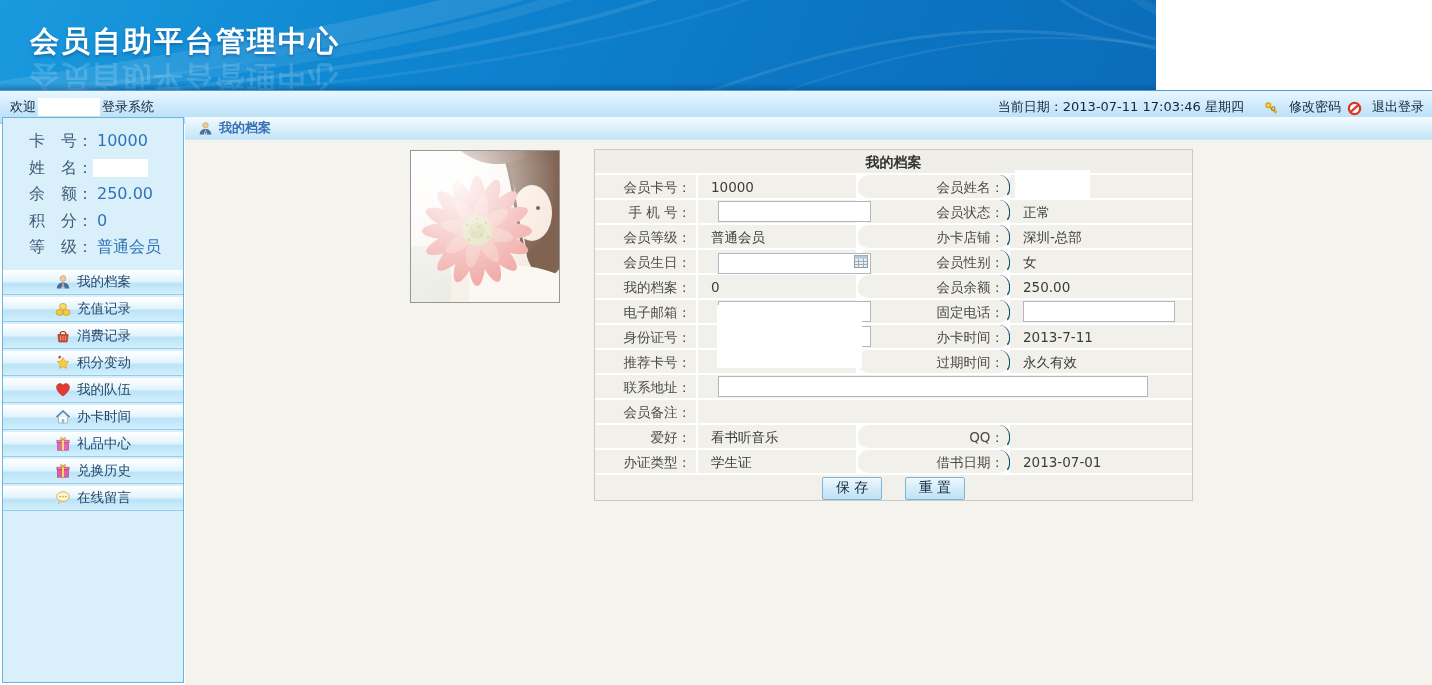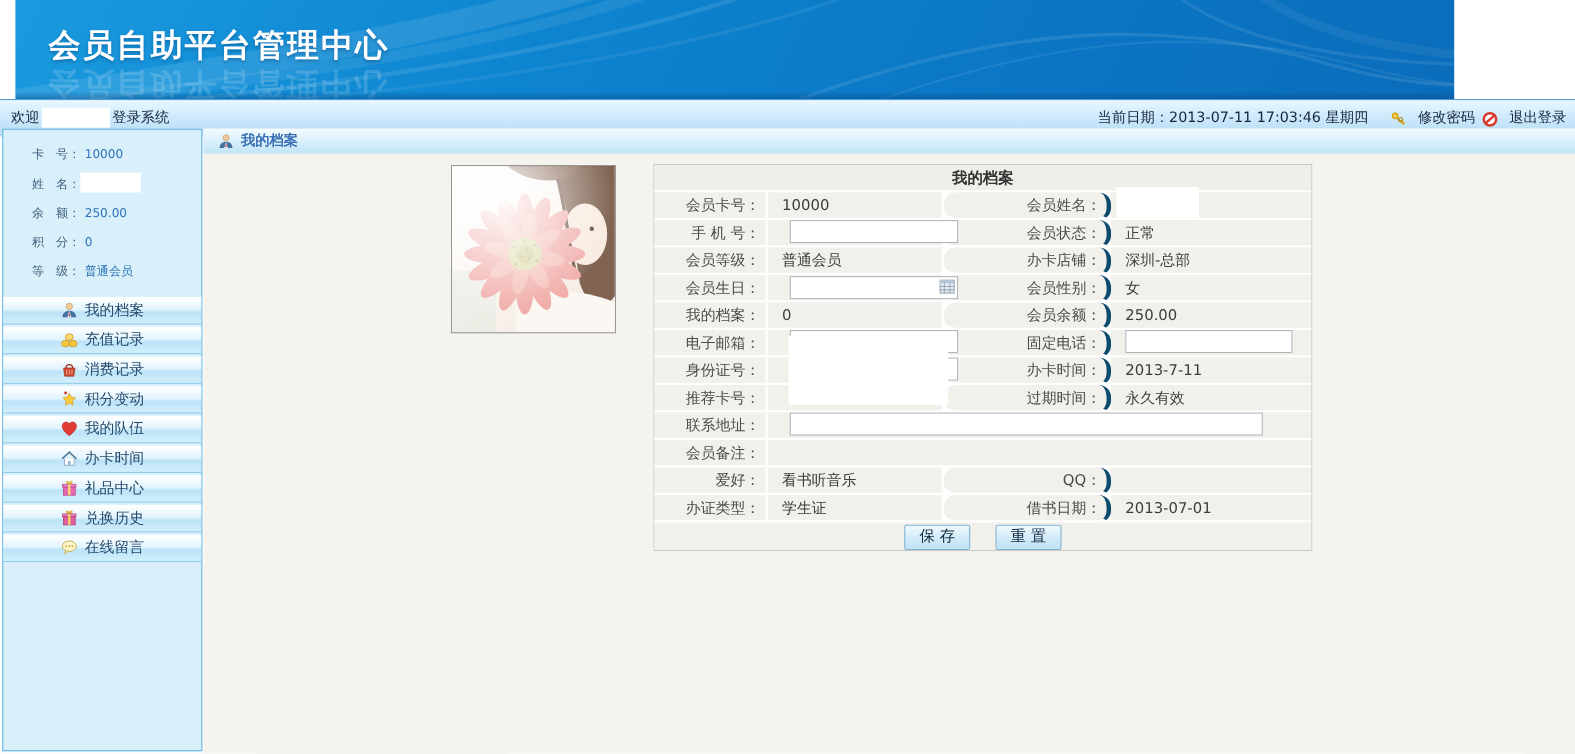--- a/index.html
+++ b/index.html
@@ -1,20 +1,20 @@
 <!DOCTYPE html>
 <html><head>
 <meta charset="utf-8">
 <style>
   * { margin:0; padding:0; box-sizing:border-box; }
   html,body { width:1432px; height:685px; }
   body { font-family:"DejaVu Sans","Liberation Sans",sans-serif; background:#fff; position:relative; overflow:hidden; }
 
   
-  .header { position:absolute; left:14px; top:0; width:1308px; height:90px;
+  .header { position:absolute; left:0; top:0; width:1156px; height:90px;
     background:linear-gradient(115deg,#1a9ade 0%,#0e85d0 35%,#0b76c4 70%,#0a6dbb 100%); overflow:hidden; }
   .header::after { content:""; position:absolute; left:0; bottom:0; width:100%; height:7px;
     background:linear-gradient(180deg,rgba(6,70,130,.0),rgba(6,70,130,.45)); }
   .header svg.waves { position:absolute; left:0; top:0; }
   .app-title { position:absolute; left:30px; top:22px; color:#fff; font-size:29px; font-weight:bold;
     letter-spacing:2px; text-shadow:0 2px 3px rgba(0,40,90,.35); }
   .app-title-reflect { position:absolute; left:30px; top:56px; color:#fff; font-size:29px; font-weight:bold;
     letter-spacing:2px; transform:scaleY(-1); opacity:.16; }
 
   
@@ -25,21 +25,21 @@
   .topbar-left { padding-left:10px; display:flex; align-items:center; }
   .censor-inline { display:inline-block; width:62px; height:18px; background:#fff; margin:0 2px; }
   .topbar-right { margin-left:auto; padding-right:8px; display:flex; align-items:center; gap:6px; }
   .topbar-link { display:flex; align-items:flex-end; gap:10px; cursor:pointer; color:#15253a; text-decoration:none; }
   .topbar-right .date { margin-right:14px;margin-left:12px; }
   .icon14 { width:15px; height:15px; display:inline-block; vertical-align:middle; }
 
   
   .sidebar { position:absolute; left:2px; top:117px; width:182px; height:566px;
     background:#d9f0fb; border:1px solid #66b5e3; }
-  .member-info { padding:10px 0 6px 26px; font-size:11px; line-height:26.5px; white-space:nowrap; }
+  .member-info { padding:10px 0 6px 26px; font-size:16px; line-height:26.5px; white-space:nowrap; }
   .mi-label { color:#3e5d79; }
   .mi-value { color:#2e74b8; margin-left:4px; }
   .censor-name { display:inline-block; width:55px; height:18px; background:#fff; vertical-align:-4px; }
   .menu { margin-top:3px; }
   .menu-item { height:25px; margin-bottom:2px; cursor:pointer;
     background:linear-gradient(180deg,#feffff 0%,#e2f4fd 45%,#bce3f8 55%,#d2effc 100%);
     border-top:1px solid #fff; border-bottom:1px solid #93cbec;
     display:flex; align-items:center; justify-content:center; gap:6px;
     font-size:13.5px; color:#24496b; }
   .menu-icon { width:16px; height:16px; flex:none; }
@@ -56,21 +56,21 @@
   
   .form { position:absolute; left:409px; top:32px; width:599px;
     border:1px solid #cbc9c3; background:#fff; font-size:13.5px; color:#3c3c38; }
   .form-title { height:25px; line-height:25px; text-align:center; font-weight:bold;
     background:#efeee8; border-bottom:2px solid #fff; color:#333; font-size:14px; }
   .frow { display:flex; }
   .cell { background:#f1f0ea; height:25px; line-height:25px; border-bottom:2px solid #fff;
     flex:none; overflow:visible; white-space:nowrap; }
   .lbl1 { width:103px; text-align:right; padding-right:5px; border-right:2px solid #fff; color:#4c4c46; }
   .val1 { width:160px; border-right:2px solid #fff; }
-  .lbl2 { width:152px; text-align:right; padding-right:5px; border-right:4px solid #0c4a6e; color:#4c4c46;border-radius:11px; }
+  .lbl2 { width:152px; text-align:right; padding-right:5px; border-right:1px solid #0c4a6e; color:#4c4c46;border-radius:11px; }
   .val2 { width:182px; }
   .wide { width:494px; }
   .btnrow { width:597px; text-align:center; border-bottom:0; }
   .vtext { padding-left:13px; }
   .inp { height:21px; border:1px solid #b3b7bb; background:#fff; vertical-align:middle; margin-top:-3px;
     position:relative; font-family:inherit; font-size:13px; padding:0 4px; }
   .val1 .inp { left:20px; width:153px; }
   .val2 .inp { left:13px; width:152px; }
   .wide .inp { left:20px; width:430px; }
   .date-wrap { position:relative; left:20px; display:inline-block; width:153px; height:21px; vertical-align:middle; margin-top:-3px; }

